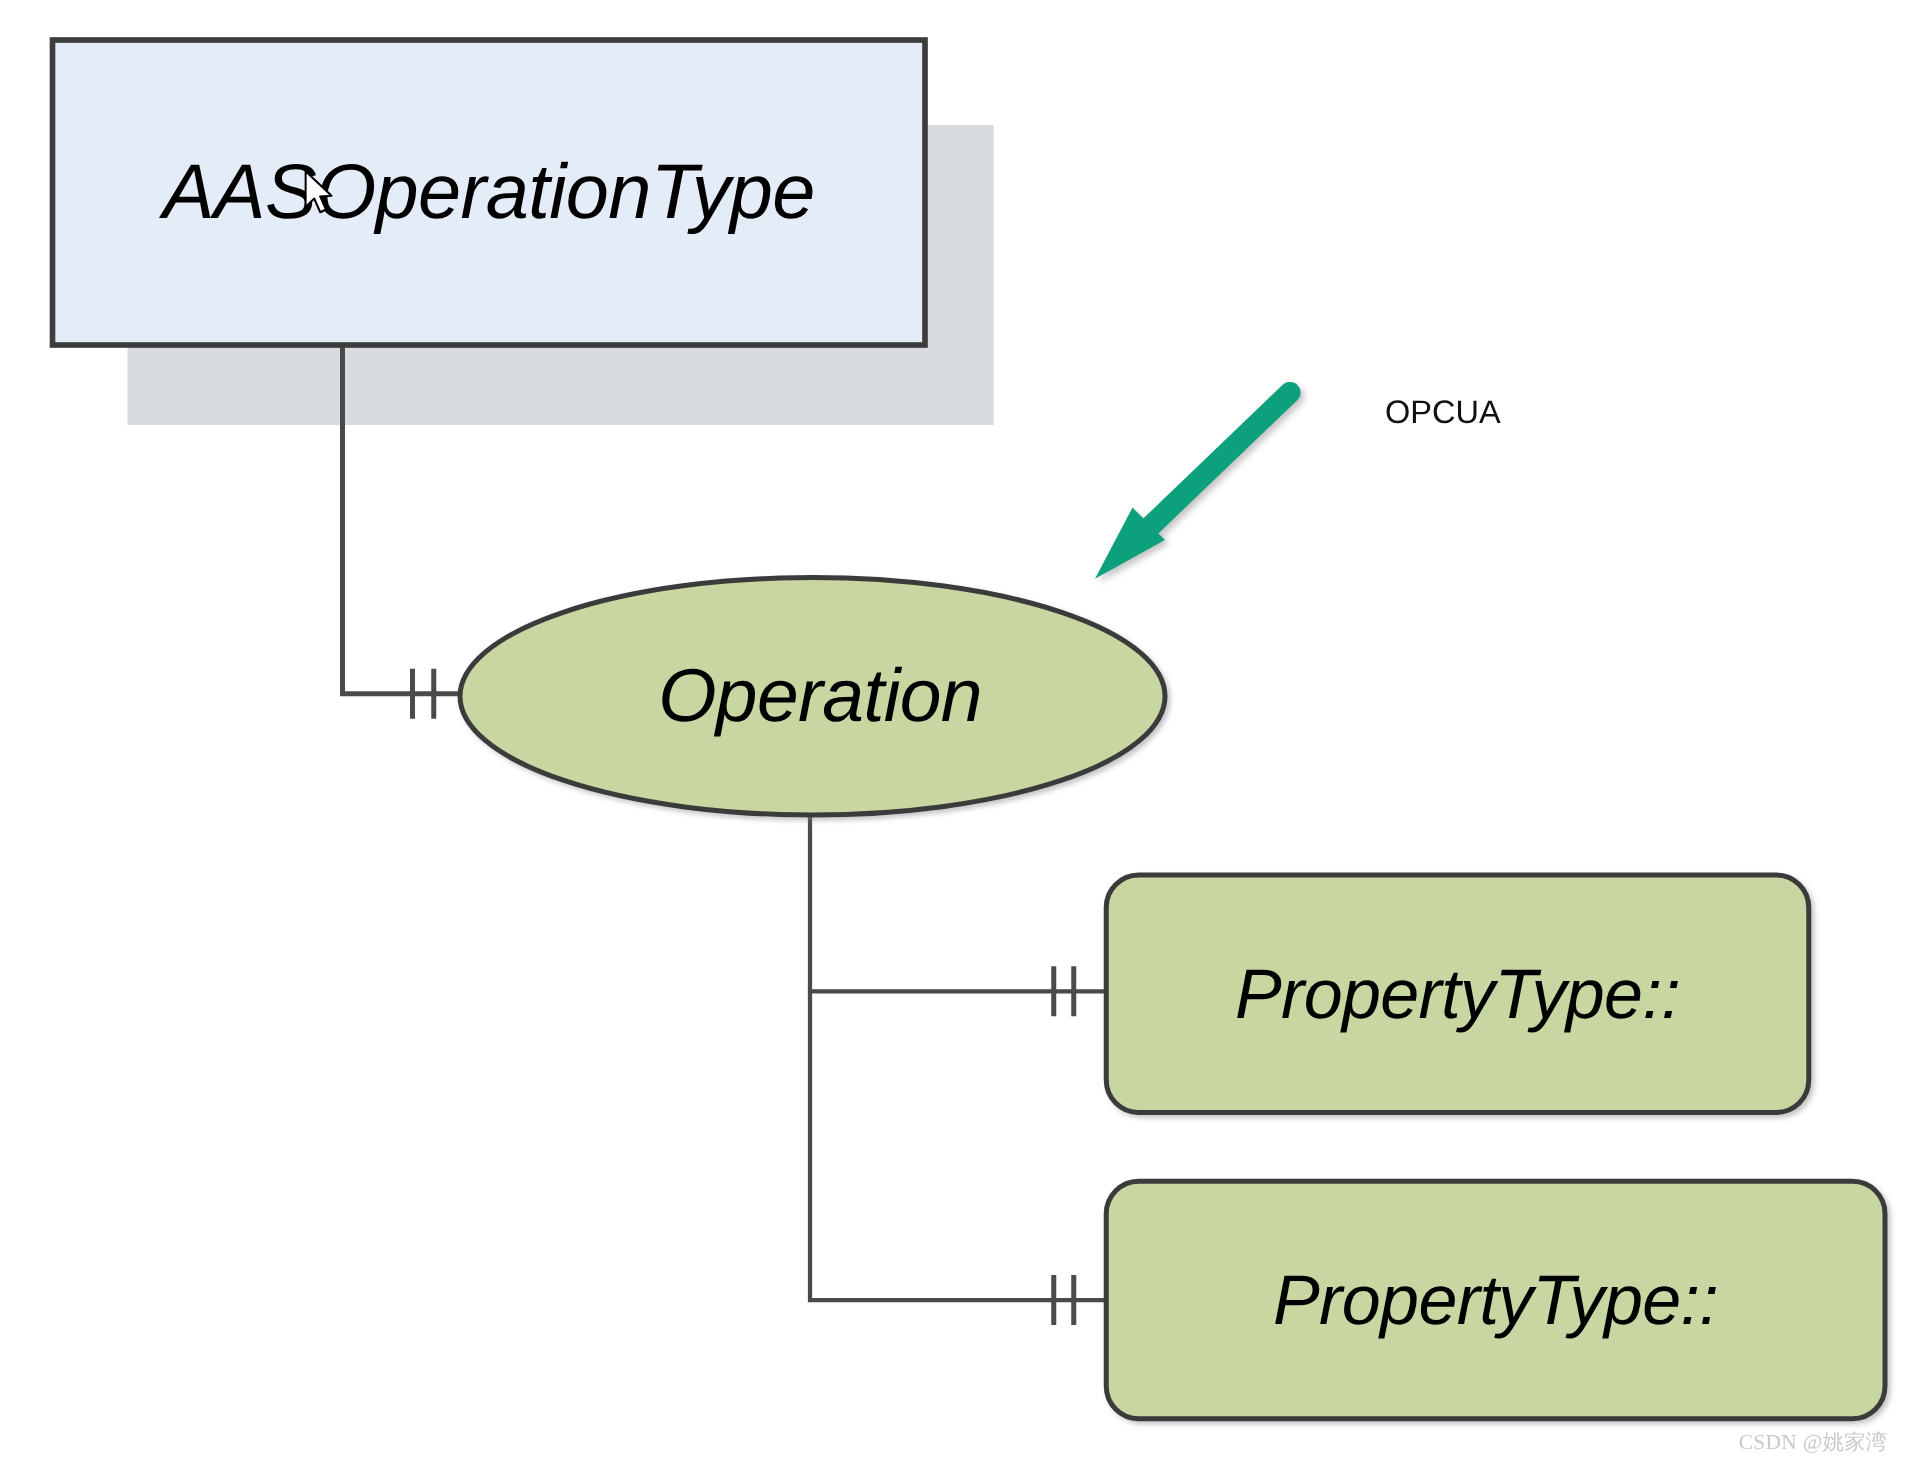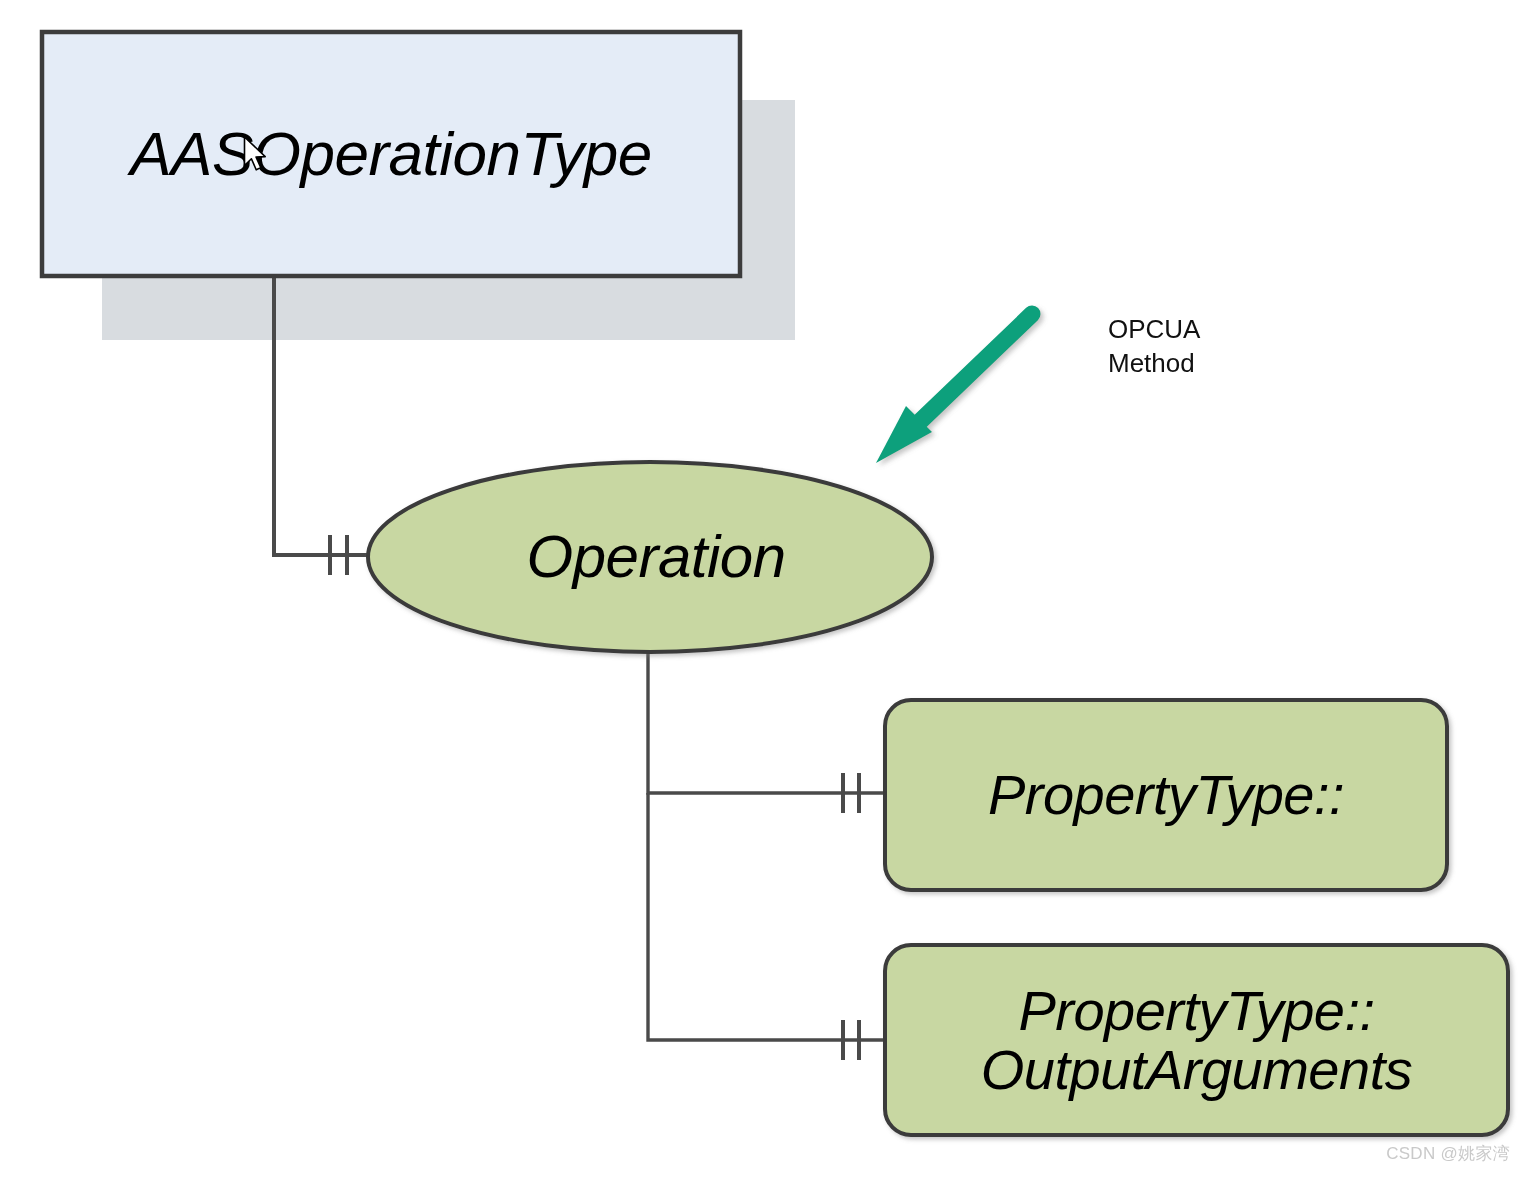--- a/index.html
+++ b/index.html
@@ -85,21 +85,21 @@
     color: #111111;
     text-align: left;
     white-space: nowrap;
     pointer-events: none;
     margin-top: 36px;
   }
   .watermark {
     position: absolute;
     right: 14px;
     bottom: 14px;
-    font-family: Liberation Sans, sans-serif;
+    font-family: Liberation Serif, serif;
     font-size: 17px;
     color: #c9c9c9;
     letter-spacing: 0.3px;
     pointer-events: none;
     user-select: none;
   }
   
   #mouse-cursor {
     position: absolute;
     left: 243px;
@@ -165,26 +165,24 @@
   <div class="node-label" id="label-operation">
     <span>Operation</span>
   </div>
 
   <div class="node-label" id="label-input-arguments">
     <span>PropertyType::</span>
   </div>
 
   <div class="node-label" id="label-output-arguments">
     <span>PropertyType::</span>
-    <span>OutputArguments</span>
   </div>
 
   <div class="annotation">
     <div>OPCUA</div>
-    <div>Method</div>
   </div>
 
   <svg id="mouse-cursor" viewBox="0 0 26 40" xmlns="http://www.w3.org/2000/svg">
     <path d="M 1.5 1 L 1.5 29.5 L 8.4 22.8 L 13.2 33.8 L 17.8 31.6 L 13.1 21.1 L 22.2 20.6 Z" fill="#ffffff" stroke="#000000" stroke-width="1.6" stroke-linejoin="round"></path>
   </svg>
 
   <div class="watermark">CSDN @姚家湾</div>
 
 </div>
 

